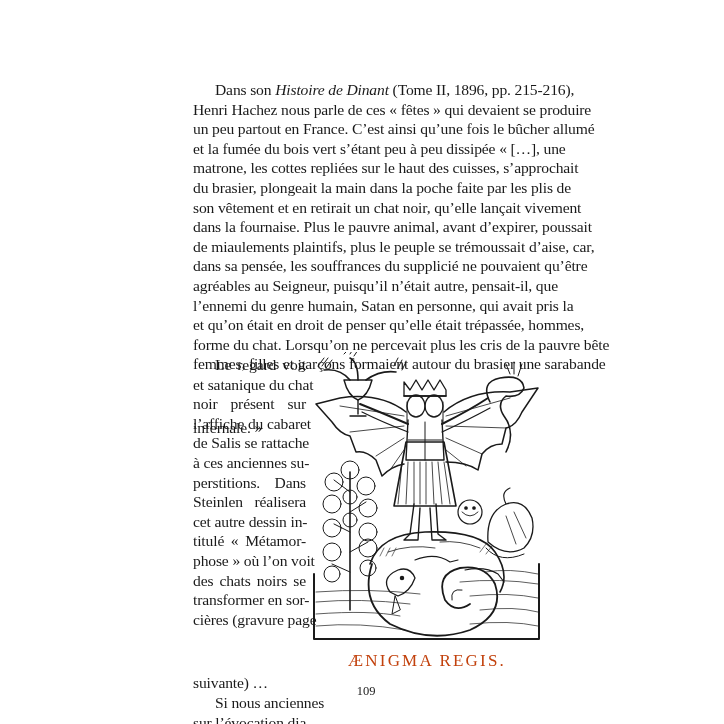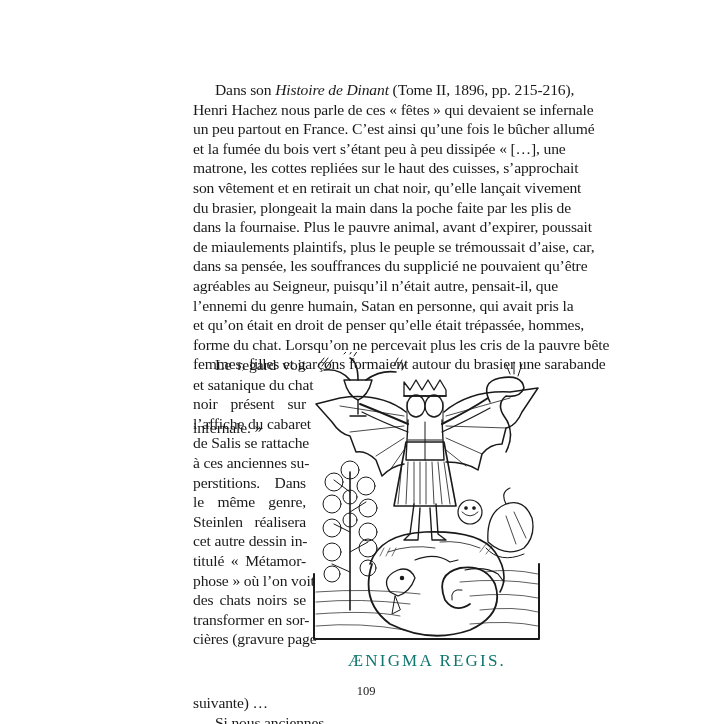--- a/index.html
+++ b/index.html
@@ -67,65 +67,64 @@
   .figure svg { display: block; }
   .caption {
     position: absolute;
     left: 310px;
     top: 635px;
     width: 234px;
     text-align: center;
     font-size: 17px;
     letter-spacing: 2.2px;
     font-family: "Liberation Serif", "DejaVu Serif", serif;
-    color: #0f766e;
+    color: #c2410c;
   }
   .page-number {
     position: absolute;
     left: 0;
     top: 668px;
     width: 732px;
     text-align: center;
     font-size: 12.5px;
     color: #1a1a1a;
   }
 </style>
 </head>
 <body>
 
 <div class="page">
 
   <div class="text-block para1">
     <span class="line indent"><span>Dans son </span><em>Histoire de Dinant</em><span> (Tome II, 1896, pp. 215-216),</span></span>
-    <span class="line">Henri Hachez nous parle de ces « fêtes » qui devaient se infernale</span>
+    <span class="line">Henri Hachez nous parle de ces « fêtes » qui devaient se produire</span>
     <span class="line">un peu partout en France. C’est ainsi qu’une fois le bûcher allumé</span>
     <span class="line">et la fumée du bois vert s’étant peu à peu dissipée « […], une</span>
     <span class="line">matrone, les cottes repliées sur le haut des cuisses, s’approchait</span>
+    <span class="line">du brasier, plongeait la main dans la poche faite par les plis de</span>
     <span class="line">son vêtement et en retirait un chat noir, qu’elle lançait vivement</span>
-    <span class="line">du brasier, plongeait la main dans la poche faite par les plis de</span>
     <span class="line">dans la fournaise. Plus le pauvre animal, avant d’expirer, poussait</span>
     <span class="line">de miaulements plaintifs, plus le peuple se trémoussait d’aise, car,</span>
     <span class="line">dans sa pensée, les souffrances du supplicié ne pouvaient qu’être</span>
     <span class="line">agréables au Seigneur, puisqu’il n’était autre, pensait-il, que</span>
     <span class="line">l’ennemi du genre humain, Satan en personne, qui avait pris la</span>
     <span class="line">et qu’on était en droit de penser qu’elle était trépassée, hommes,</span>
     <span class="line">forme du chat. Lorsqu’on ne percevait plus les cris de la pauvre bête</span>
     <span class="line">femmes, filles et garçons formaient autour du brasier une sarabande</span>
     <span class="line last">infernale. »</span>
   </div>
 
   <div class="col-narrow">
     <span class="line indent">Le regard voit</span>
     <span class="line">et satanique du chat</span>
     <span class="line">noir présent sur</span>
     <span class="line">l’affiche du cabaret</span>
     <span class="line">de Salis se rattache</span>
     <span class="line">à ces anciennes su-</span>
     <span class="line">perstitions. Dans</span>
-    <span class="line">le même genre,</span>
     <span class="line">Steinlen réalisera</span>
     <span class="line">cet autre dessin in-</span>
     <span class="line">titulé « Métamor-</span>
     <span class="line">phose » où l’on voit</span>
     <span class="line">des chats noirs se</span>
     <span class="line">transformer en sor-</span>
     <span class="line">cières (gravure page</span>
     <span class="line last">suivante) …</span>
     <span class="line indent">Si nous anciennes</span>
     <span class="line">sur l’évocation dia-</span>

